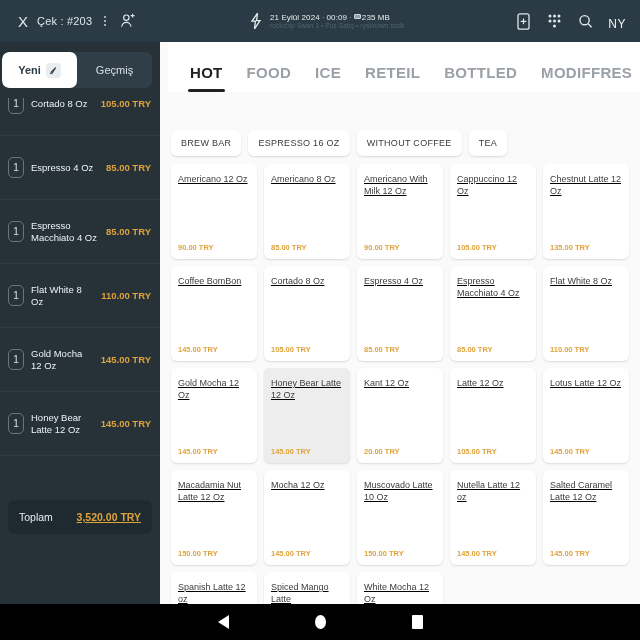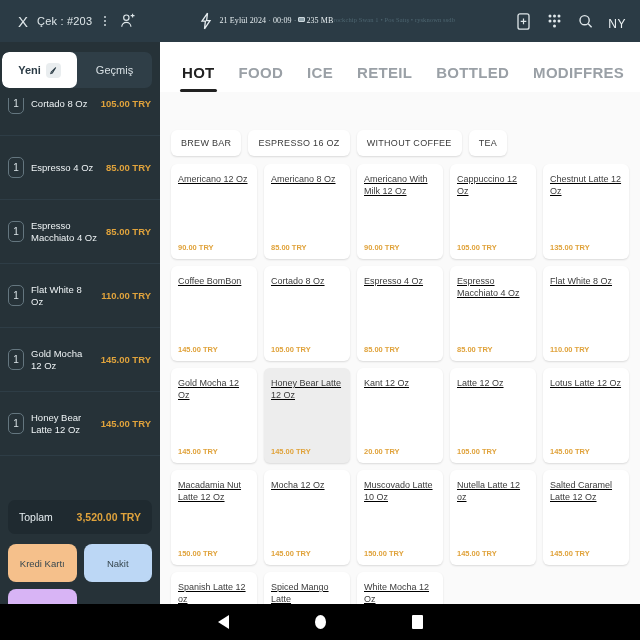--- a/index.html
+++ b/index.html
@@ -28,21 +28,21 @@
   .tb-close { font-size: 15px; color: #dfe7ea; line-height: 1; cursor: pointer; }
   .tb-check { font-size: 11px; color: #dfe7ea; letter-spacing: .2px; }
   .tb-dots { display: inline-flex; flex-direction: column; gap: 2px; padding: 2px 3px; }
   .tb-dots i { width: 2px; height: 2px; background: #cfd9dd; border-radius: 50%; display: block; }
   .tb-person { width: 20px; height: 20px; position: relative; }
 
   .tb-center {
     flex: 1 1 auto; display: flex; align-items: center; justify-content: center; gap: 7px;
   }
   .tb-center .bolt { width: 14px; height: 18px; }
-  .tb-meta { display: flex; flex-direction: row; line-height: 1.15; font-family: Liberation Serif, serif; }
+  .tb-meta { display: flex; flex-direction: column; line-height: 1.15; }
   .tb-meta .line1 { font-size: 8px; color: #e6edf0; letter-spacing: .1px; white-space: nowrap; }
   .tb-meta .line1 .sep { color: #8ea2ab; padding: 0 2px; }
   .tb-meta .line1 .battico {
     display: inline-block; width: 7px; height: 5px; border: 1px solid #cdd8dd;
     border-radius: 1px; vertical-align: 1px; margin-right: 1px; background: #8ea2ab;
   }
   .tb-meta .line2 { font-size: 6.5px; color: #4d6570; white-space: nowrap; letter-spacing: .1px; }
 
   .tb-right { display: flex; align-items: flex-end; gap: 14px; padding-right: 14px; flex: 0 0 auto; }
   .tb-right .icn { width: 17px; height: 19px; display: block; }
@@ -85,21 +85,21 @@
   .cart-name { flex: 1 1 auto; font-size: 9.5px; color: #eef3f5; line-height: 1.2; }
   .cart-price { flex: 0 0 auto; font-size: 9.5px; color: #e0a33c; font-weight: 700; white-space: nowrap; }
 
   .totalbox {
     position: absolute; left: 8px; right: 8px; top: 458px; height: 34px;
     background: #1f2a30; border-radius: 7px;
     display: flex; align-items: center; justify-content: space-between;
     padding: 0 11px;
   }
   .total-label { font-size: 10.5px; color: #e6edf0; }
-  .total-value { font-size: 10.5px; color: #e0a33c; font-weight: 700; }
+  .total-value { font-size: 10.5px; color: #e0a33c; font-weight: 700; text-decoration: underline; }
 
   .paybtns { position: absolute; left: 8px; top: 502px; width: 144px; }
   .payrow { display: flex; gap: 7px; }
   .paybtn {
     height: 38px; border-radius: 8px; display: flex; align-items: center; justify-content: center;
     font-size: 9.5px; color: #37474f; cursor: pointer; flex: 1;
   }
   .pay-card { background: #f5c08b; }
   .pay-cash { background: #bcd7f5; }
   .pay-take { background: #d8b4f5; margin-top: 7px; width: 68.5px; }
@@ -107,20 +107,21 @@
   
   .main {
     position: absolute; left: 160px; top: 42px;
     width: 480px; height: 562px;
     background: #fafafa;
   }
   .tabs {
     display: flex; align-items: flex-end; gap: 0;
     height: 50px; padding: 0 10px;
     background: #ffffff;
+    margin-left: 8px;
   }
   .tab {
     font-size: 15px; color: #9aa0a6; font-weight: 700; letter-spacing: .3px;
     padding: 0 12px 11px 12px; cursor: pointer; position: relative; white-space: nowrap;
   }
   .tab.active { color: #212121; }
   .tab.active::after {
     content: ""; position: absolute; left: 10px; right: 10px; bottom: 0;
     height: 3px; background: #212121; border-radius: 2px;
   }
@@ -270,27 +271,20 @@
             <span class="cart-price">145.00 TRY</span>
           </div>
         </div>
     </div>
 
     <div class="totalbox">
       <span class="total-label">Toplam</span>
       <span class="total-value">3,520.00 TRY</span>
     </div>
 
-    <div class="paybtns">
-      <div class="payrow">
-        <div class="paybtn pay-card">Kredi Kartı</div>
-        <div class="paybtn pay-cash">Nakit</div>
-      </div>
-      <div class="paybtn pay-take">Ödeme Al</div>
-    </div>
   </div>
 
   <div class="main">
     <div class="tabs" id="tabs">
         <div class="tab active">HOT</div>
         <div class="tab">FOOD</div>
         <div class="tab">ICE</div>
         <div class="tab">RETEIL</div>
         <div class="tab">BOTTLED</div>
         <div class="tab">MODIFFRES</div>

